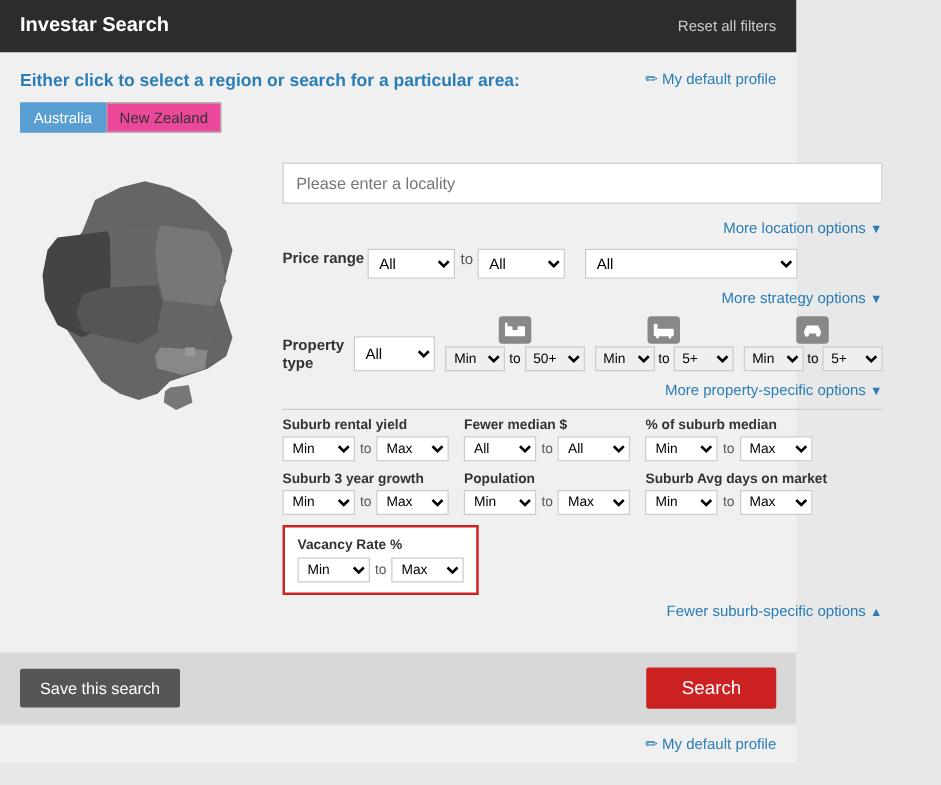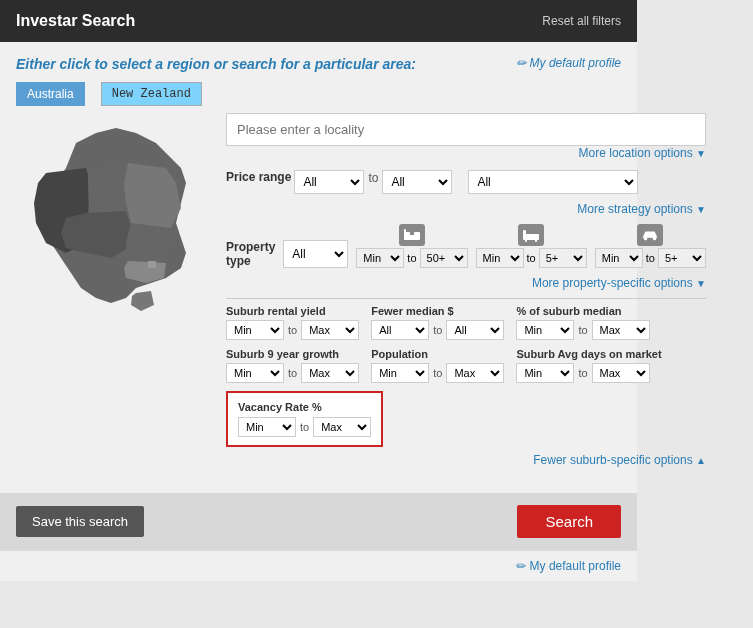--- a/index.html
+++ b/index.html
@@ -9,40 +9,40 @@
 
     
     .header { background: #2c2c2c; color: white; padding: 12px 16px; display: flex; justify-content: space-between; align-items: center; }
     .header-title { font-size: 16px; font-weight: bold; color: white; }
     .header-reset { font-size: 12px; color: #ccc; cursor: pointer; }
 
     
     .main { background: #f0f0f0; padding: 14px 16px; }
 
     
-    .top-section { display: flex; justify-content: space-between; align-items: flex-start; margin-bottom: 10px; font-style: italic; }
+    .top-section { display: flex; justify-content: space-between; align-items: flex-start; margin-bottom: 10px; }
     .section-title { font-size: 14px; color: #2a7db5; font-weight: bold; }
     .profile-link { font-size: 12px; color: #2a7db5; cursor: pointer; white-space: nowrap; }
 
     
-    .country-tabs { display: flex; gap: 16px; margin-bottom: 7px; }
+    .country-tabs { display: flex; gap: 0; margin-bottom: 24px; }
     .tab { padding: 4px 10px; font-size: 12px; cursor: pointer; border: 1px solid #aaa; }
     .tab.active { background: #5a9fd4; color: white; border-color: #5a9fd4; }
-    .tab.inactive { background: #7dd3fc; color: #333; font-family: Liberation Mono, monospace; }
+    .tab.inactive { background: #ec4899; color: #333; }
 
     
     .content-area { display: flex; gap: 10px; }
     .map-area { width: 200px; flex-shrink: 0; }
     .form-area { flex: 1; }
 
     
     .map-svg { width: 200px; height: 220px; }
 
     
-    .locality-input { width: 100%; padding: 8px 10px; border: 1px solid #ccc; font-size: 13px; color: #15803d; margin-bottom: 0; background: white; }
+    .locality-input { width: 100%; padding: 8px 10px; border: 1px solid #ccc; font-size: 13px; color: #15803d; margin-bottom: 12px; background: white; }
 
     .location-options-link { text-align: right; font-size: 12px; color: #2a7db5; cursor: pointer; margin-bottom: 10px; }
     .chevron-down { font-size: 10px; }
 
     
     .form-row { display: flex; gap: 16px; margin-bottom: 8px; align-items: flex-end; }
     .form-group { display: flex; flex-direction: row; gap: 3px; }
     .form-group label { font-size: 12px; color: #333; font-weight: bold; }
     .form-group select { padding: 3px 4px; border: 1px solid #ccc; font-size: 12px; background: white; cursor: pointer; }
     .form-group .select-sm { width: 70px; }
@@ -265,21 +265,21 @@
               <select><option>Min</option><option>50%</option><option>75%</option><option>90%</option></select>
               <span class="stat-to">to</span>
               <select><option>Max</option><option>110%</option><option>125%</option></select>
             </div>
           </div>
         </div>
 
         
         <div class="stats-row">
           <div class="stat-group">
-            <label>Suburb 9 year growth</label>
+            <label>Suburb 3 year growth</label>
             <div class="stat-inline">
               <select><option>Min</option><option>2%</option><option>5%</option><option>10%</option></select>
               <span class="stat-to">to</span>
               <select><option>Max</option><option>20%</option><option>30%</option></select>
             </div>
           </div>
           <div class="stat-group">
             <label>Population</label>
             <div class="stat-inline">
               <select><option>Min</option><option>1000</option><option>5000</option></select>

